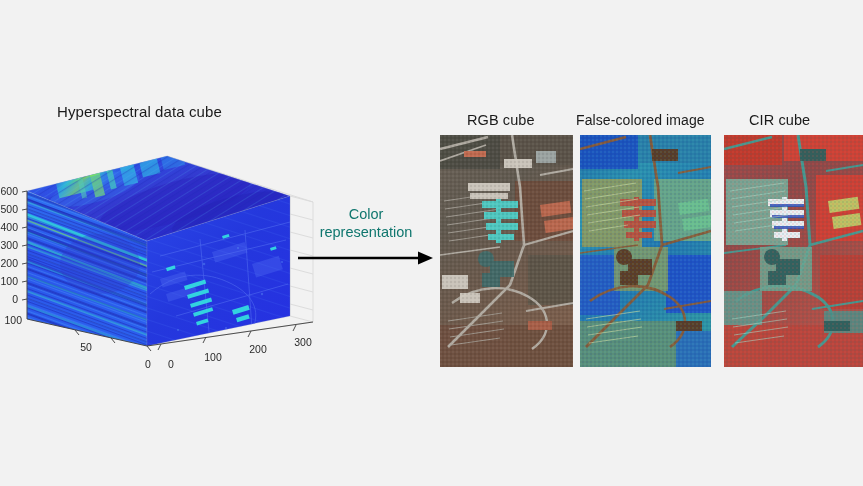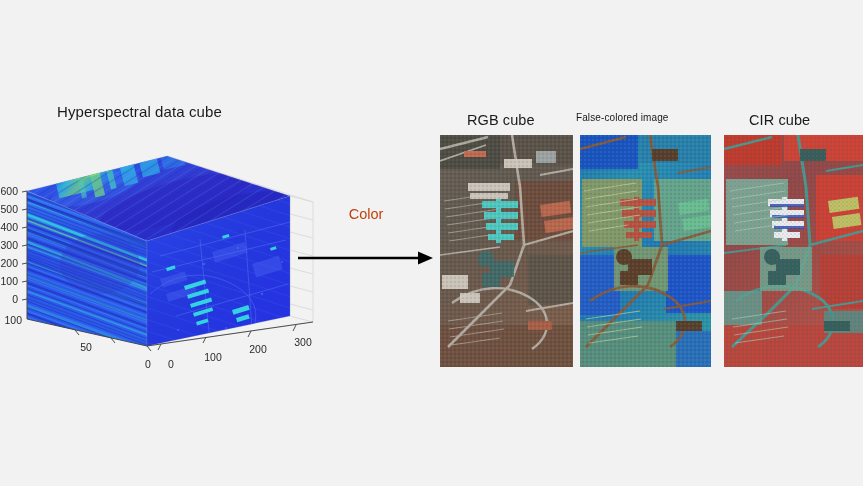--- a/index.html
+++ b/index.html
@@ -23,21 +23,21 @@
   
   .title {
     position: absolute;
     color: #1a1a1a;
     font-size: 15px;
     white-space: nowrap;
     letter-spacing: 0.1px;
   }
   #cube-title { left: 57px; top: 103px; }
   #rgb-title { left: 467px; top: 112px; font-size: 14.5px; }
-  #false-title { left: 576px; top: 112px; font-size: 10px; }
+  #false-title { left: 576px; top: 112px; font-size: 14px; }
   #cir-title { left: 749px; top: 112px; font-size: 14.5px; }
 
   
   #cube-plot {
     position: absolute;
     left: 0px;
     top: 144px;
     width: 340px;
     height: 250px;
   }
@@ -56,21 +56,21 @@
     top: 205px;
     width: 140px;
     height: 62px;
   }
   #arrow-label {
     position: absolute;
     left: 0; top: 0;
     width: 140px;
     text-align: center;
     font-size: 14.5px;
-    color: #c2410c;
+    color: #0f766e;
     line-height: 18px;
   }
   #arrow-svg {
     position: absolute;
     left: 0px;
     top: 44px;
   }
 
   
   .img-panel {
@@ -307,20 +307,21 @@
         <text class="axis-tick-label" x="213" y="217" text-anchor="middle">100</text>
         <text class="axis-tick-label" x="258" y="209" text-anchor="middle">200</text>
         <text class="axis-tick-label" x="303" y="202" text-anchor="middle">300</text>
       </g>
     </svg>
   </div>
 
   <div id="arrow-group">
     <div id="arrow-label">
       <div>Color</div>
+      <div>representation</div>
     </div>
     <svg id="arrow-svg" width="140" height="18" viewBox="0 0 140 18" xmlns="http://www.w3.org/2000/svg">
       <line x1="2" y1="9" x2="124" y2="9" stroke="#000000" stroke-width="2.6"></line>
       <polygon points="122,2.5 137,9 122,15.5" fill="#000000"></polygon>
     </svg>
   </div>
 
   <div class="title" id="rgb-title">RGB cube</div>
   <div class="title" id="false-title">False-colored image</div>
   <div class="title" id="cir-title">CIR cube</div>

